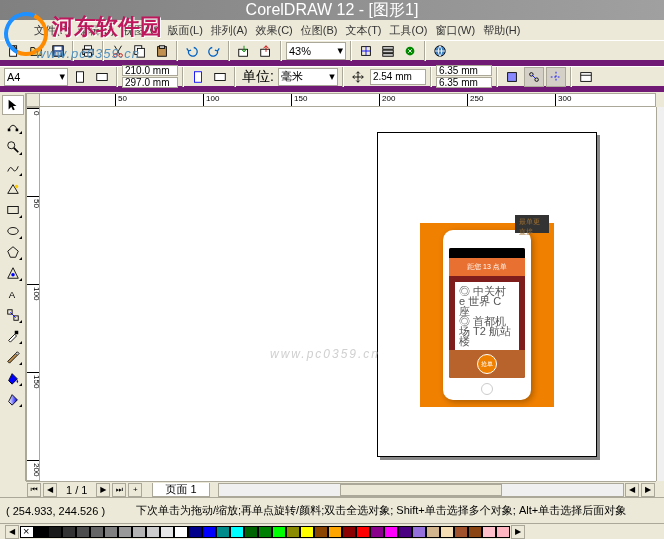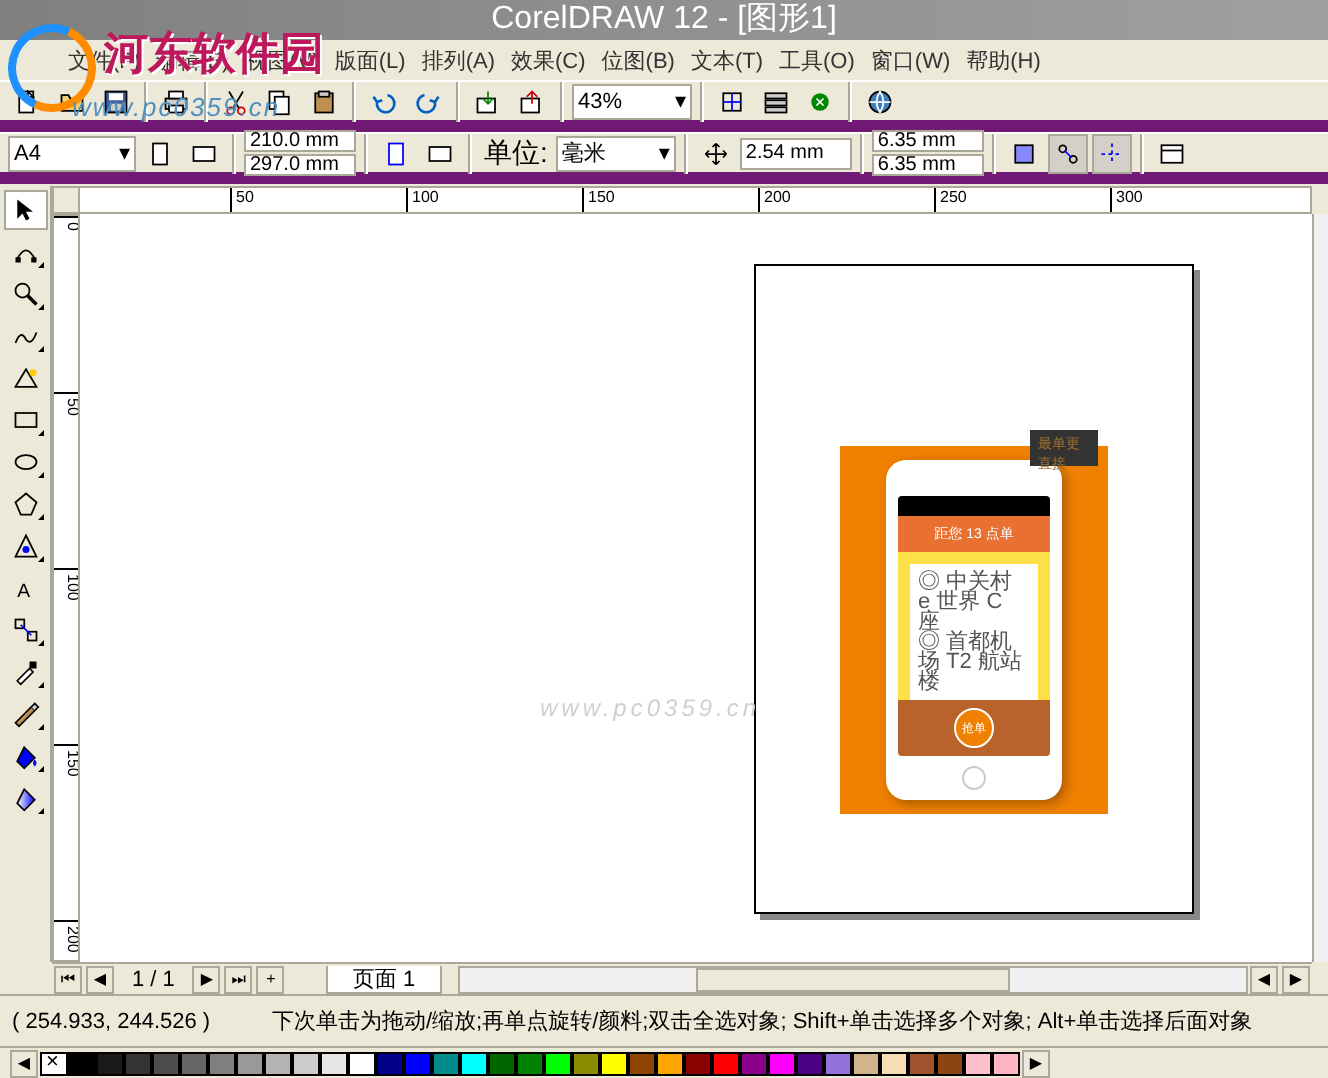--- a/index.html
+++ b/index.html
@@ -20,36 +20,36 @@
 .ruler-corner { position: absolute; top: 93px; left: 26px; width: 14px; height: 14px; background: #ece9d8; border: 1px solid #aca899; z-index: 2; }
 .toolbox { position: absolute; top: 93px; left: 0; width: 26px; bottom: 58px; background: #ece9d8; border-right: 1px solid #aca899; display: flex; flex-direction: column; padding: 2px; gap: 1px; }
 .tool { width: 22px; height: 20px; display: flex; align-items: center; justify-content: center; border: 1px solid transparent; cursor: default; position: relative; }
 .tool.active { border: 1px solid #aca899; background: #fff; }
 .tool .flyout { position: absolute; right: 1px; bottom: 1px; width: 0; height: 0; border-left: 3px solid transparent; border-bottom: 3px solid #000; }
 .canvas-area { position: absolute; top: 107px; left: 40px; right: 8px; bottom: 58px; background: #fff; overflow: hidden; }
 .page-shadow { position: absolute; top: 28px; left: 340px; width: 220px; height: 325px; background: #888; }
 .page { position: absolute; top: 25px; left: 337px; width: 220px; height: 325px; background: #fff; border: 1px solid #000; }
 .artwork { position: absolute; top: 116px; left: 380px; width: 134px; height: 184px; background: #f08000; display: flex; align-items: center; justify-content: center; }
 .phone { width: 88px; height: 170px; background: #fff; border-radius: 10px; box-shadow: 2px 2px 6px rgba(0,0,0,0.3); position: relative; }
-.phone-screen { position: absolute; top: 18px; left: 6px; right: 6px; bottom: 22px; background: #fde047; border-radius: 2px; overflow: hidden; }
+.phone-screen { position: absolute; top: 18px; left: 6px; right: 6px; bottom: 22px; background: #7f1d1d; border-radius: 2px; overflow: hidden; }
 .phone-status { height: 10px; background: #000; }
 .phone-header { height: 18px; background: #e87030; display: flex; align-items: center; justify-content: center; color: #fff; font-size: 7px; }
 .phone-body { background: #fff; margin: 6px; padding: 4px; font-size: 6px; color: #555; line-height: 10px; }
 .phone-footer { position: absolute; bottom: 0; left: 0; right: 0; height: 28px; background: #b8632c; display: flex; align-items: center; justify-content: center; }
 .phone-btn-circle { width: 20px; height: 20px; border-radius: 50%; background: #f08000; border: 1px solid #fff; color: #fff; font-size: 6px; display: flex; align-items: center; justify-content: center; }
 .phone-home { position: absolute; bottom: 5px; left: 50%; transform: translateX(-50%); width: 12px; height: 12px; border: 1px solid #ccc; border-radius: 50%; }
 .corner-label { position: absolute; top: 108px; left: 475px; background: #333; color: #a07030; font-size: 7px; padding: 2px 4px; width: 34px; height: 18px; }
 .watermark-logo { position: absolute; top: 10px; left: 2px; width: 50px; height: 50px; z-index: 100; }
 .watermark-logo .circ { position: absolute; width: 44px; height: 44px; border: 4px solid #1e90ff; border-radius: 50%; top: 2px; left: 2px; border-right-color: #ff8c00; border-bottom-color: #ff8c00; transform: rotate(-20deg); }
 .watermark-text { position: absolute; top: 12px; left: 52px; font-size: 22px; font-weight: bold; color: #be185d; z-index: 100; text-shadow: 1px 1px 0 #fff; }
 .watermark-url { position: absolute; top: 46px; left: 36px; font-size: 13px; color: #5090c0; font-style: italic; z-index: 100; letter-spacing: 1px; }
 .watermark-canvas { position: absolute; top: 240px; left: 230px; color: #d0d0d0; font-size: 12px; font-style: italic; z-index: 50; letter-spacing: 2px; }
 .pager { position: absolute; bottom: 42px; left: 26px; right: 8px; height: 16px; background: #ece9d8; border-top: 1px solid #aca899; display: flex; align-items: center; font-size: 10px; }
 .pager-btn { width: 14px; height: 14px; border: 1px solid #aca899; background: #ece9d8; display: flex; align-items: center; justify-content: center; font-size: 8px; margin: 0 1px; cursor: default; }
-.pager-tab { padding: 0 12px; height: 14px; background: #fff; border: 1px solid #aca899; border-top: none; display: flex; align-items: center; margin-left: 20px; }
+.pager-tab { padding: 0 12px; height: 14px; background: #fff; border: 1px solid #aca899; border-top: none; display: flex; align-items: center; margin-left: 9px; }
 .scroll-track-h { flex: 1; height: 14px; background: #f0f0f0; border: 1px solid #aca899; margin-left: 8px; position: relative; }
 .scroll-thumb-h { position: absolute; left: 30%; width: 40%; top: 0; bottom: 0; background: #ece9d8; border: 1px solid #aca899; }
 .scroll-v { position: absolute; top: 107px; right: 0; width: 8px; bottom: 58px; background: #f0f0f0; border-left: 1px solid #aca899; }
 .statusbar { position: absolute; bottom: 16px; left: 0; right: 0; height: 26px; background: #ece9d8; border-top: 1px solid #aca899; display: flex; align-items: center; padding: 0 6px; font-size: 11px; color: #000; }
 .coords { width: 130px; }
 .color-palette { position: absolute; bottom: 0; left: 0; right: 0; height: 16px; background: #ece9d8; border-top: 1px solid #aca899; display: flex; align-items: center; padding: 0 4px; gap: 0; }
 .swatch { width: 14px; height: 12px; border: 1px solid #000; flex-shrink: 0; }
 .swatch.none { background: #fff; position: relative; }
 .swatch.none::after { content: "×"; position: absolute; top: -2px; left: 2px; color: #000; font-size: 11px; }
 .stack-inputs { display: flex; flex-direction: column; gap: 1px; }

